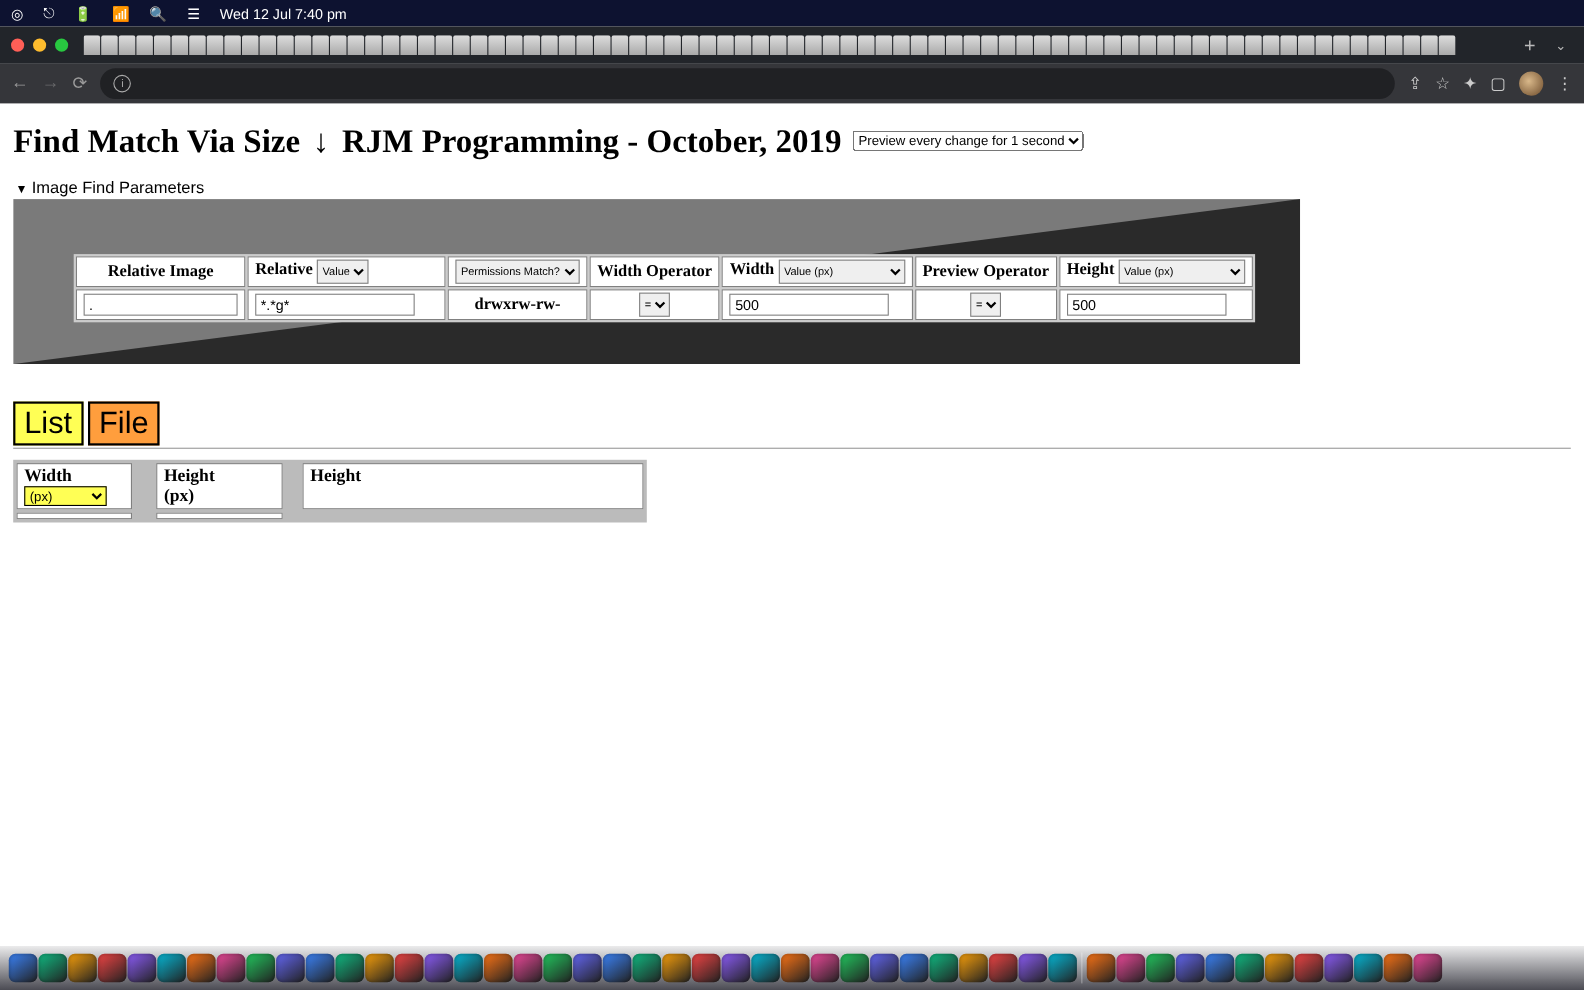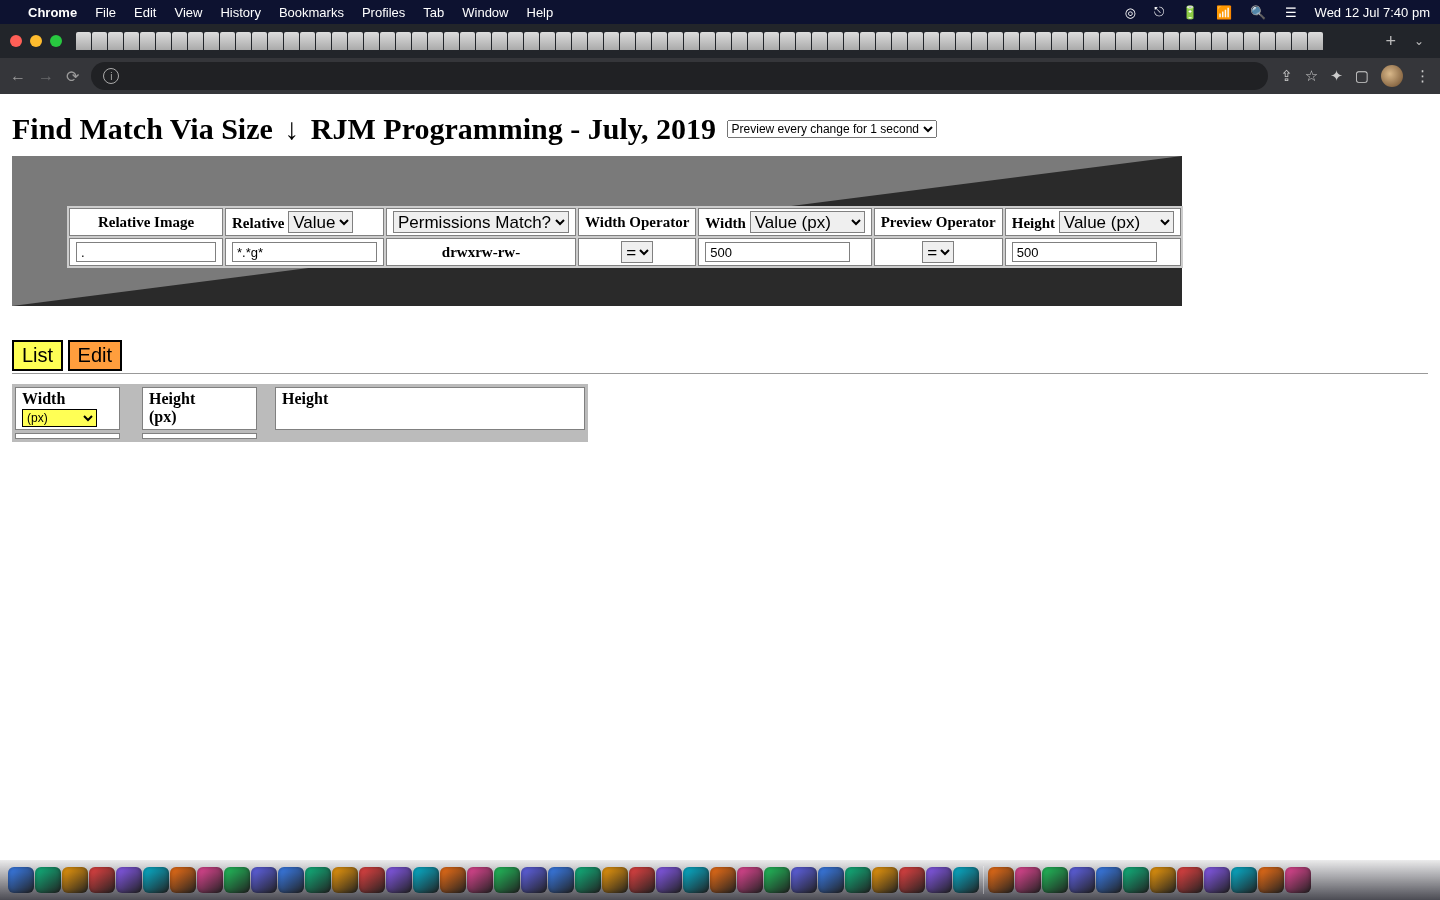--- a/index.html
+++ b/index.html
@@ -37,58 +37,45 @@
   
   .panel { width:1170px; height:150px; position:relative; margin-top:0; }
   .panel .bg { position:absolute; inset:0; background:#7a7a7a; clip-path: polygon(0 0, 100% 0, 100% 100%, 0 100%); }
   .panel .bg2 { position:absolute; inset:0; background:#2a2a2a; clip-path: polygon(0 100%, 100% 0, 100% 100%); }
   .panel .inner { position:absolute; left:55px; top:50px; }
   .ptable { border-collapse:separate; border-spacing:2px; background:#ccc; }
   .ptable th, .ptable td { border:1px solid #808080; background:#fff; font-size:15px; font-family: Georgia,"Times New Roman",serif; padding:2px 6px; text-align:left; white-space:nowrap; }
   .ptable th { font-weight:700; }
   .ptable .centered { text-align:center; }
   .ptable input[type=text]{ font-family:Arial,sans-serif; font-size:13px; border:1px solid #808080; height:20px; padding:1px 4px; background:#fff; }
-  .ptable select{ font-family:Arial,sans-serif; font-size:17px; height:22px; background:#efefef; border:1px solid #808080; }
+  .ptable select{ font-family:Arial,sans-serif; font-size:10px; height:22px; background:#efefef; border:1px solid #808080; }
   .hdrsel { font-family:Arial,sans-serif; font-size:12px; font-weight:400; background:#efefef; border:1px solid #808080; }
   
   .btns { margin-top:34px; margin-bottom:2px; }
-  .btns button { font-size:20px; padding:2px 8px; border:2px solid #000; cursor:pointer; }
+  .btns button { font-size:28px; padding:2px 8px; border:2px solid #000; cursor:pointer; }
   .btn-list { background:#ffff55; }
   .btn-short { background:#ff9e3d; }
   hr.sep { border:none; border-top:1px solid #999; margin:2px 0 10px 0; }
   
   .rtable { border-collapse:separate; border-spacing:3px; background:#bbb; }
   .rtable td, .rtable th { border:1px solid #808080; background:#fff; padding:2px 6px; vertical-align:top; font-family:Georgia,"Times New Roman",serif; font-size:16px; font-weight:700; text-align:left;}
   .rtable .rowempty td { height:6px; padding:0; }
   .rtable select{ font-family:Arial,sans-serif; font-size:12px; font-weight:400; background:#ffff55; border:1px solid #000; width:75px; height:18px; }
   .rtable .rowempty td.blank0 { background:#fff; width:105px;}
   .rtable .rowempty td.blank1 { background:#fff; width:115px;}
   .rtable .rowempty td.blank2 { background:#fff; width:310px;}
   
   .dock { position:fixed; left:0; right:0; bottom:0; height:40px; background:linear-gradient(180deg,rgba(60,60,70,0.1),rgba(30,30,40,0.8)); display:flex; align-items:center; padding:0 8px; gap:1px; }
   .dicon { width:26px; height:26px; border-radius:6px; background:linear-gradient(145deg,#4a6,#27b); box-shadow:inset 0 0 4px rgba(0,0,0,.4); flex:0 0 auto;}
   .dsep { width:1px; height:28px; background:rgba(255,255,255,.35); margin:0 3px; }
 </style>
 </head>
 <body>
 
 <div class="mac-menubar">
-  <div class="mac-left">
-    <span class="apple"></span>
-    <span class="bold">Chrome</span>
-    <span>File</span>
-    <span>Edit</span>
-    <span>View</span>
-    <span>History</span>
-    <span>Bookmarks</span>
-    <span>Profiles</span>
-    <span>Tab</span>
-    <span>Window</span>
-    <span>Help</span>
-  </div>
   <div class="mac-right">
     <span>◎</span>
     <span>⎋</span>
     <span>🔋</span>
     <span>📶</span>
     <span>🔍</span>
     <span>☰</span>
     <span>Wed 12 Jul  7:40 pm</span>
   </div>
 </div>
@@ -195,26 +182,29 @@
   <span class="ticon">✦</span>
   <span class="ticon">▢</span>
   <span class="avatar"></span>
   <span class="ticon">⋮</span>
 </div>
 
 <div class="page">
   <h1 class="title">
     <span>Find Match Via Size</span>
     <span class="arrow">↓</span>
-    <span>RJM Programming - July, 2019</span>
+    <span>RJM Programming - October, 2019</span>
   </h1>
   <select class="pvsel">
     <option>Preview every change for 1 second</option>
   </select>
 
+  <div class="details-sum">
+    <span class="tri">▼</span><span>Image Find Parameters</span>
+  </div>
 
   <div class="panel">
     <div class="bg"></div>
       <div class="bg2"></div>
     <div class="inner">
       <table class="ptable">
         <tbody>
             <tr>
           <th class="centered" style="width:145px">Relative Image</th>
           <th style="width:180px">
@@ -244,21 +234,21 @@
           <td class="centered"><select><option>=</option></select></td>
           <td><input type="text" style="width: 145px;" value="500"></td>
         </tr>
       </tbody>
         </table>
     </div>
   </div>
 
   <div class="btns">
     <button class="btn-list">List</button>
-    <button class="btn-short">Edit</button>
+    <button class="btn-short">File</button>
   </div>
   <hr class="sep">
 
   <table class="rtable">
     <tbody>
         <tr>
       <th style="width:105px">
         <span>Width</span><br>
         <select><option>(px)</option></select>
       </th>

